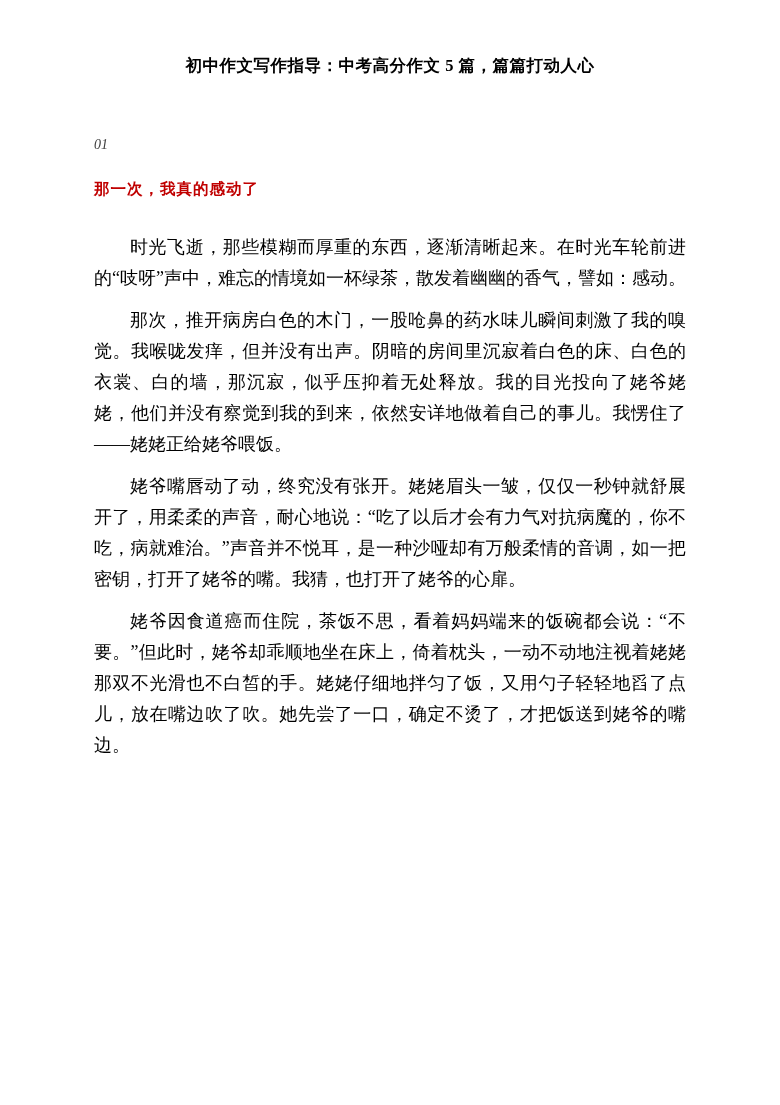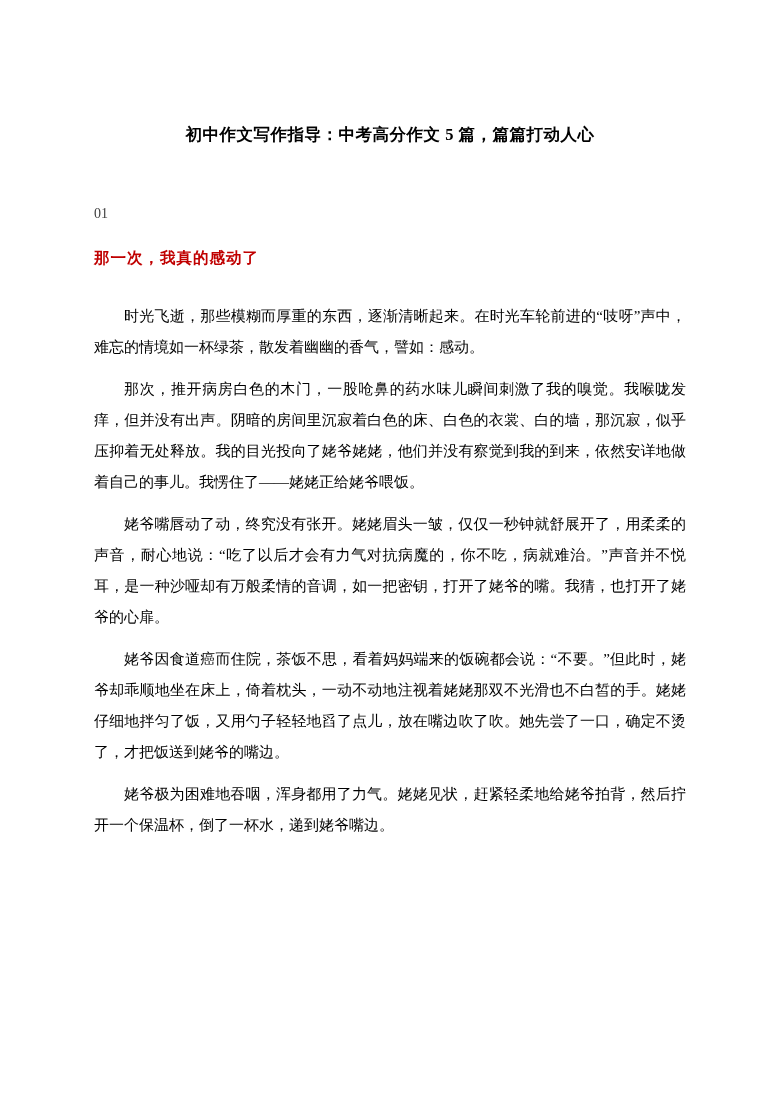--- a/index.html
+++ b/index.html
@@ -12,53 +12,54 @@
     height: 1105px;
     font-family: "Liberation Serif", "DejaVu Serif", serif;
     color: #000000;
     overflow: hidden;
   }
   .page {
     position: relative;
     width: 780px;
     height: 1105px;
     box-sizing: border-box;
-    padding: 108px 94px 40px 94px;
+    padding: 39px 94px 40px 94px;
     background: #ffffff;
   }
   .doc-title {
     text-align: center;
     font-size: 16.5px;
     font-weight: bold;
     letter-spacing: 0.5px;
     margin: 14px 0 0 0;
     line-height: 1.6;
     color: #000;
   }
   .section-number {
     margin: 56px 0 0 0;
     font-size: 14px;
     color: #3f3f3f;
     line-height: 1.4;
+    font-style: italic;
   }
   .section-title {
     text-align: left;
     font-size: 15.5px;
     font-weight: bold;
     color: #c00000;
     margin: 22px 0 0 0;
     letter-spacing: 1px;
     line-height: 1.6;
   }
   .body-text {
     margin-top: 30px;
   }
   .body-text p {
     margin: 0 0 0 0;
-    font-size: 15px;
+    font-size: 18px;
     line-height: 31px;
     text-align: justify;
     text-justify: inter-ideograph;
     text-indent: 2em;
     color: #000000;
   }
   .body-text p + p {
     margin-top: 11px;
   }
 </style>
@@ -71,16 +72,15 @@
 
   <div class="section-number">01</div>
 
   <h2 class="section-title">那一次，我真的感动了</h2>
 
   <div class="body-text">
     <p>时光飞逝，那些模糊而厚重的东西，逐渐清晰起来。在时光车轮前进的“吱呀”声中，难忘的情境如一杯绿茶，散发着幽幽的香气，譬如：感动。</p>
     <p>那次，推开病房白色的木门，一股呛鼻的药水味儿瞬间刺激了我的嗅觉。我喉咙发痒，但并没有出声。阴暗的房间里沉寂着白色的床、白色的衣裳、白的墙，那沉寂，似乎压抑着无处释放。我的目光投向了姥爷姥姥，他们并没有察觉到我的到来，依然安详地做着自己的事儿。我愣住了——姥姥正给姥爷喂饭。</p>
     <p>姥爷嘴唇动了动，终究没有张开。姥姥眉头一皱，仅仅一秒钟就舒展开了，用柔柔的声音，耐心地说：“吃了以后才会有力气对抗病魔的，你不吃，病就难治。”声音并不悦耳，是一种沙哑却有万般柔情的音调，如一把密钥，打开了姥爷的嘴。我猜，也打开了姥爷的心扉。</p>
     <p>姥爷因食道癌而住院，茶饭不思，看着妈妈端来的饭碗都会说：“不要。”但此时，姥爷却乖顺地坐在床上，倚着枕头，一动不动地注视着姥姥那双不光滑也不白皙的手。姥姥仔细地拌匀了饭，又用勺子轻轻地舀了点儿，放在嘴边吹了吹。她先尝了一口，确定不烫了，才把饭送到姥爷的嘴边。</p>
-    <p>姥爷极为困难地吞咽，浑身都用了力气。姥姥见状，赶紧轻柔地给姥爷拍背，然后拧开一个保温杯，倒了一杯水，递到姥爷嘴边。</p>
   </div>
 
 </div>
 
 </body></html>

